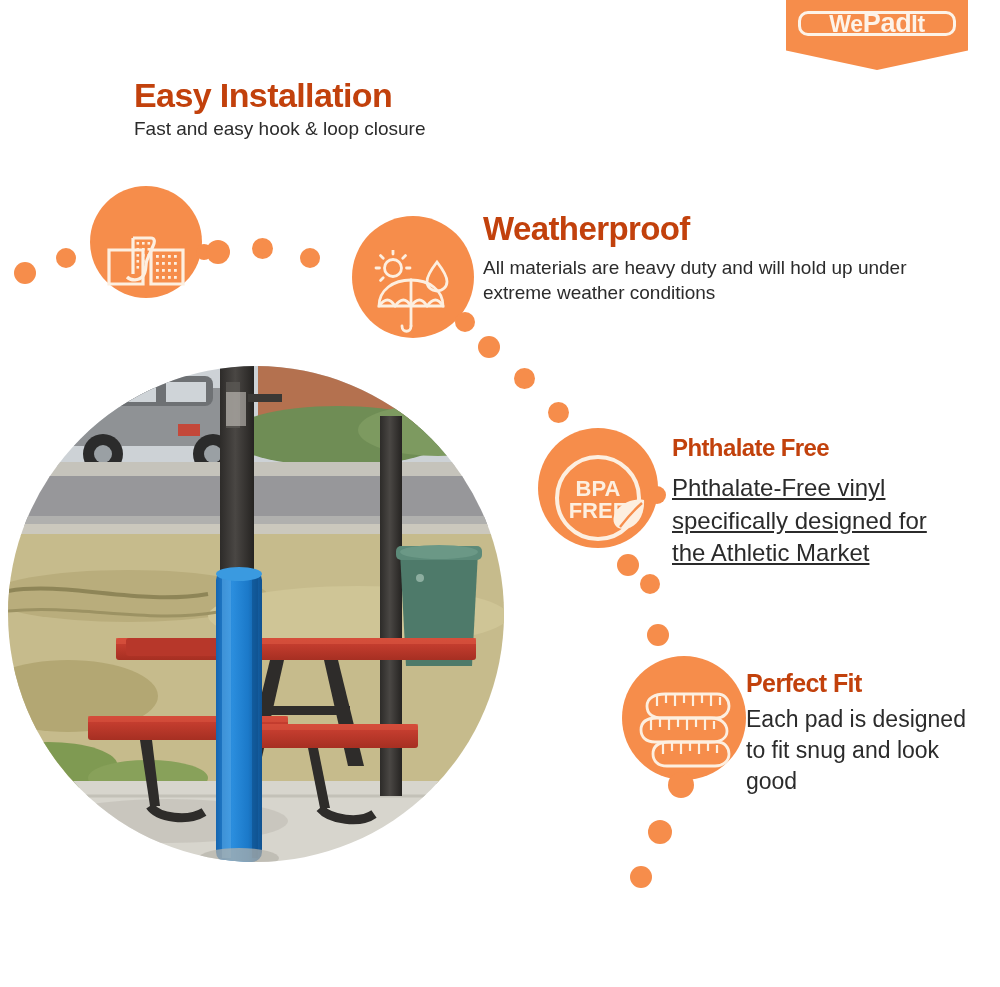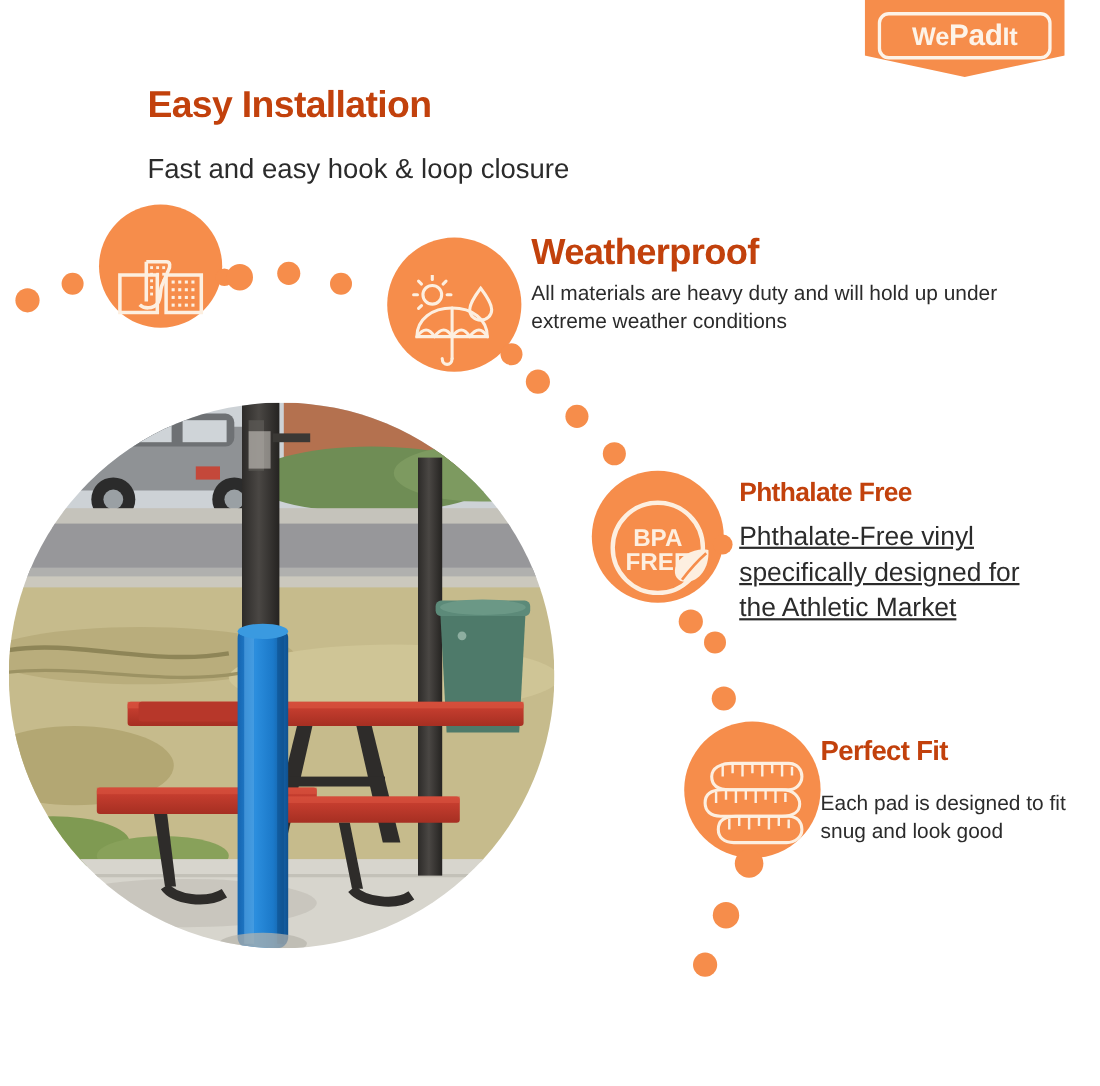--- a/index.html
+++ b/index.html
@@ -12,49 +12,49 @@
   #page { position:relative; width:1000px; height:987px; background:#fff; }
 
   
   .logo-wrap { position:absolute; left:786px; top:0px; width:182px; height:70px; }
   .logo-shape {
     position:absolute; inset:0;
     background:var(--orange);
     clip-path:polygon(0 0, 100% 0, 100% 72%, 50% 100%, 0 72%);
   }
   .logo-inner {
-    position:absolute; left:12px; top:11px; right:12px; height:43px;
+    position:absolute; left:12px; top:11px; right:12px; height:25px;
     border:3px solid #fdf3e8; border-radius:10px;
     display:flex; align-items:center; justify-content:center;
   }
   .logo-text { font-size:23px; letter-spacing:-0.3px; color:#fdf3e8; white-space:nowrap; font-weight:700; }
   .logo-text .big { font-size:27px; font-weight:800; }
 
   
   .feat-title {
     font-weight:800; color:#c2410c; letter-spacing:-0.6px;
     line-height:1.05;
   }
   .feat-body { color:#2b2b2b; line-height:1.35; font-weight:400; }
 
   #f1 { position:absolute; left:134px; top:78px; width:430px; }
   #f1 .feat-title { font-size:34px; }
-  #f1 .feat-body { font-size:25px; margin-top:24px; }
+  #f1 .feat-body { font-size:19px; margin-top:2px; }
 
   #f2 { position:absolute; left:483px; top:212px; width:430px; }
   #f2 .feat-title { font-size:33px; }
   #f2 .feat-body { font-size:19px; margin-top:8px; }
 
   #f3 { position:absolute; left:672px; top:435px; width:290px; }
   #f3 .feat-title { font-size:24px; }
   #f3 .feat-body { font-size:24px; margin-top:12px;text-decoration:underline; }
 
   #f4 { position:absolute; left:746px; top:670px; width:240px; }
   #f4 .feat-title { font-size:25px; }
-  #f4 .feat-body { font-size:19px; margin-top:22px; }
+  #f4 .feat-body { font-size:23px; margin-top:8px; }
 
   
   .badge {
     position:absolute; border-radius:50%;
     background:var(--orange);
     display:flex; align-items:flex-end; justify-content:center;
   }
   .badge svg { display:block; }
 
   #badge-install  { left:90px;  top:186px; width:112px; height:112px; }

